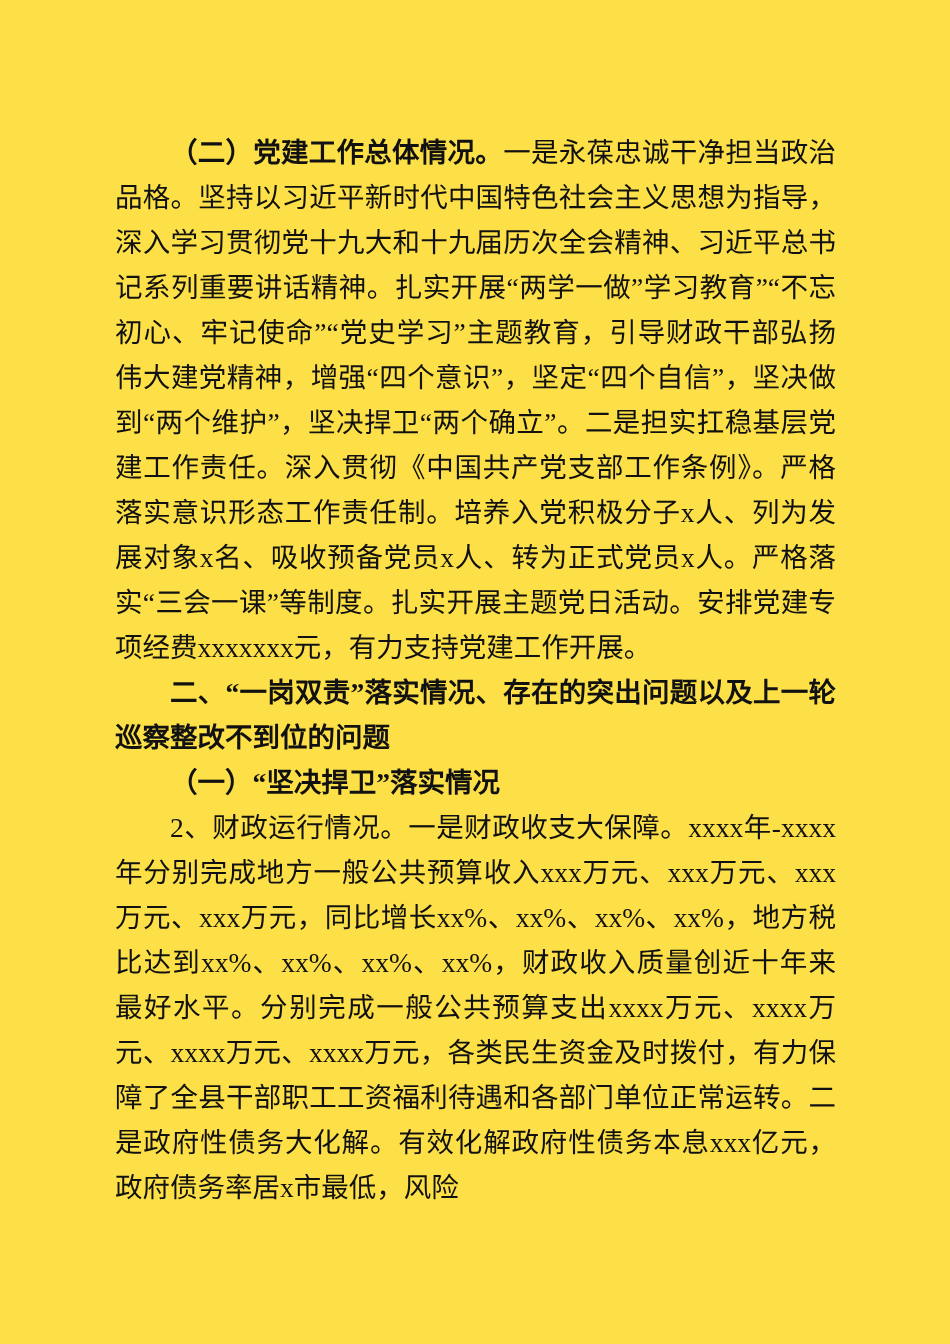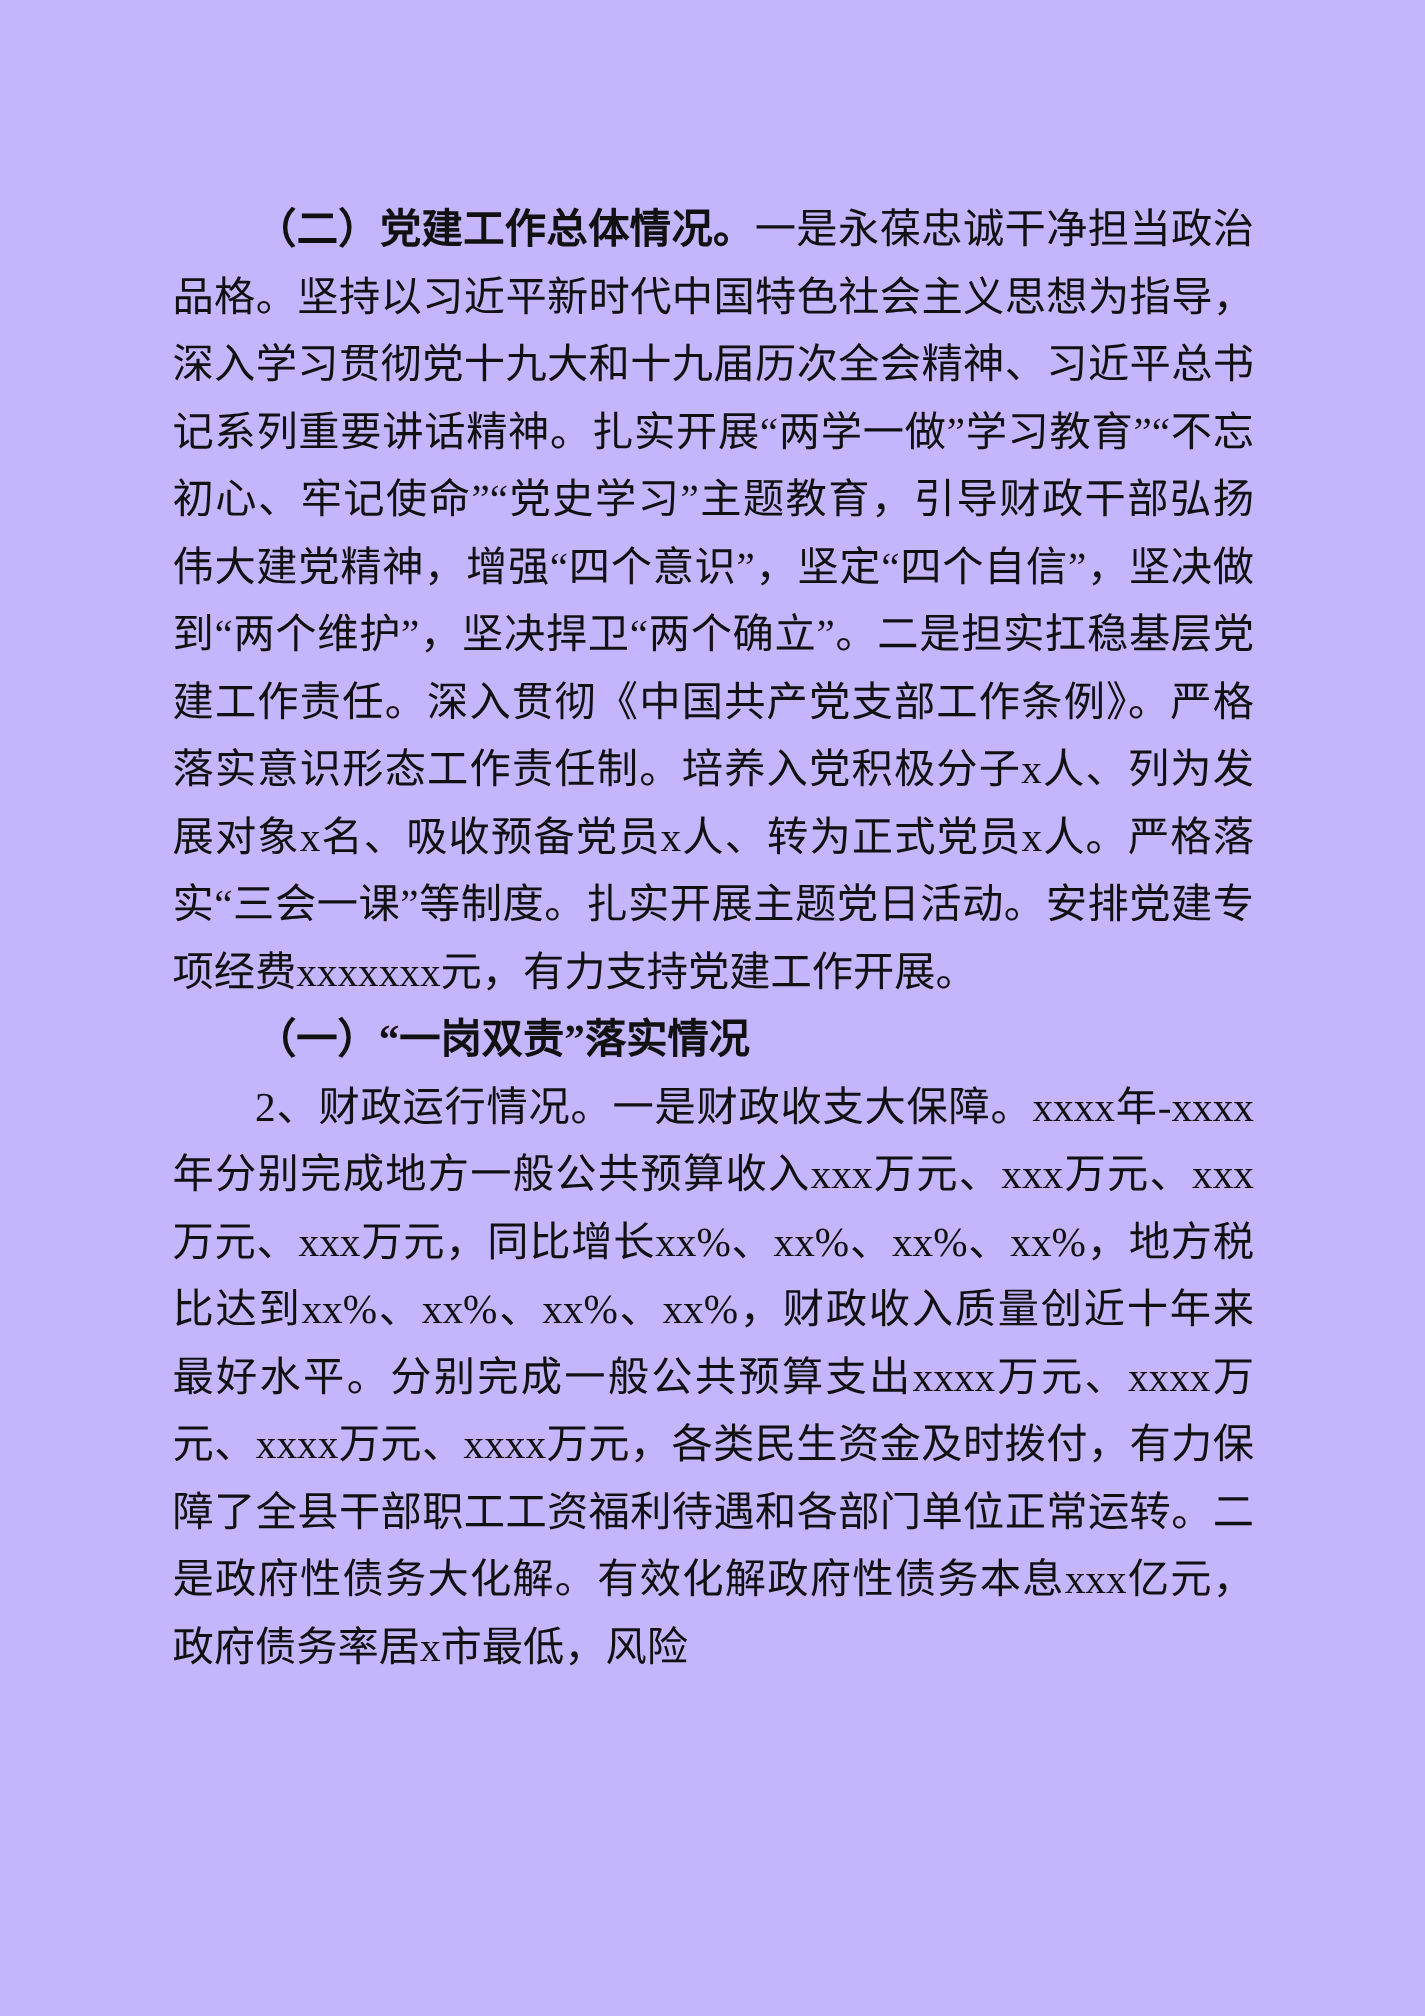--- a/index.html
+++ b/index.html
@@ -3,21 +3,21 @@
 <meta charset="utf-8">
 <style>
   * { margin: 0; padding: 0; box-sizing: border-box; }
   html, body { background: #ffffff; }
   body { width: 950px; }
 
   .page {
     position: relative;
     width: 950px;
     height: 1344px;
-    background: #c4b5fd;
+    background: #fde047;
     padding: 130px 114px 0 115px;
     overflow: hidden;
     font-family: "Liberation Serif", "DejaVu Serif", serif;
     font-size: 27.5px;
     line-height: 45px;
     color: #111111;
     text-align: justify;
     text-justify: inter-ideograph;
   }
 
@@ -29,18 +29,19 @@
   .para-lead { font-weight: 700; }
   .heading   { font-weight: 700; }
 </style>
 </head>
 <body>
 
 <main class="page">
 
   <p><span class="para-lead">（二）党建工作总体情况。</span><span>一是永葆忠诚干净担当政治品格。坚持以习近平新时代中国特色社会主义思想为指导，深入学习贯彻党十九大和十九届历次全会精神、习近平总书记系列重要讲话精神。扎实开展“两学一做”学习教育”“不忘初心、牢记使命”“党史学习”主题教育，引导财政干部弘扬伟大建党精神，增强“四个意识”，坚定“四个自信”，坚决做到“两个维护”，坚决捍卫“两个确立”。二是担实扛稳基层党建工作责任。深入贯彻《中国共产党支部工作条例》。严格落实意识形态工作责任制。培养入党积极分子x人、列为发展对象x名、吸收预备党员x人、转为正式党员x人。严格落实“三会一课”等制度。扎实开展主题党日活动。安排党建专项经费xxxxxxx元，有力支持党建工作开展。</span></p>
 
+  <p class="heading"><span>二、“一岗双责”落实情况、存在的突出问题以及上一轮巡察整改不到位的问题</span></p>
 
-  <p class="heading"><span>（一）“一岗双责”落实情况</span></p>
+  <p class="heading"><span>（一）“坚决捍卫”落实情况</span></p>
 
   <p><span>2、财政运行情况。一是财政收支大保障。xxxx年-xxxx年分别完成地方一般公共预算收入xxx万元、xxx万元、xxx万元、xxx万元，同比增长xx%、xx%、xx%、xx%，地方税比达到xx%、xx%、xx%、xx%，财政收入质量创近十年来最好水平。分别完成一般公共预算支出xxxx万元、xxxx万元、xxxx万元、xxxx万元，各类民生资金及时拨付，有力保障了全县干部职工工资福利待遇和各部门单位正常运转。二是政府性债务大化解。有效化解政府性债务本息xxx亿元，政府债务率居x市最低，风险</span></p>
 
 </main>
 
 </body></html>

